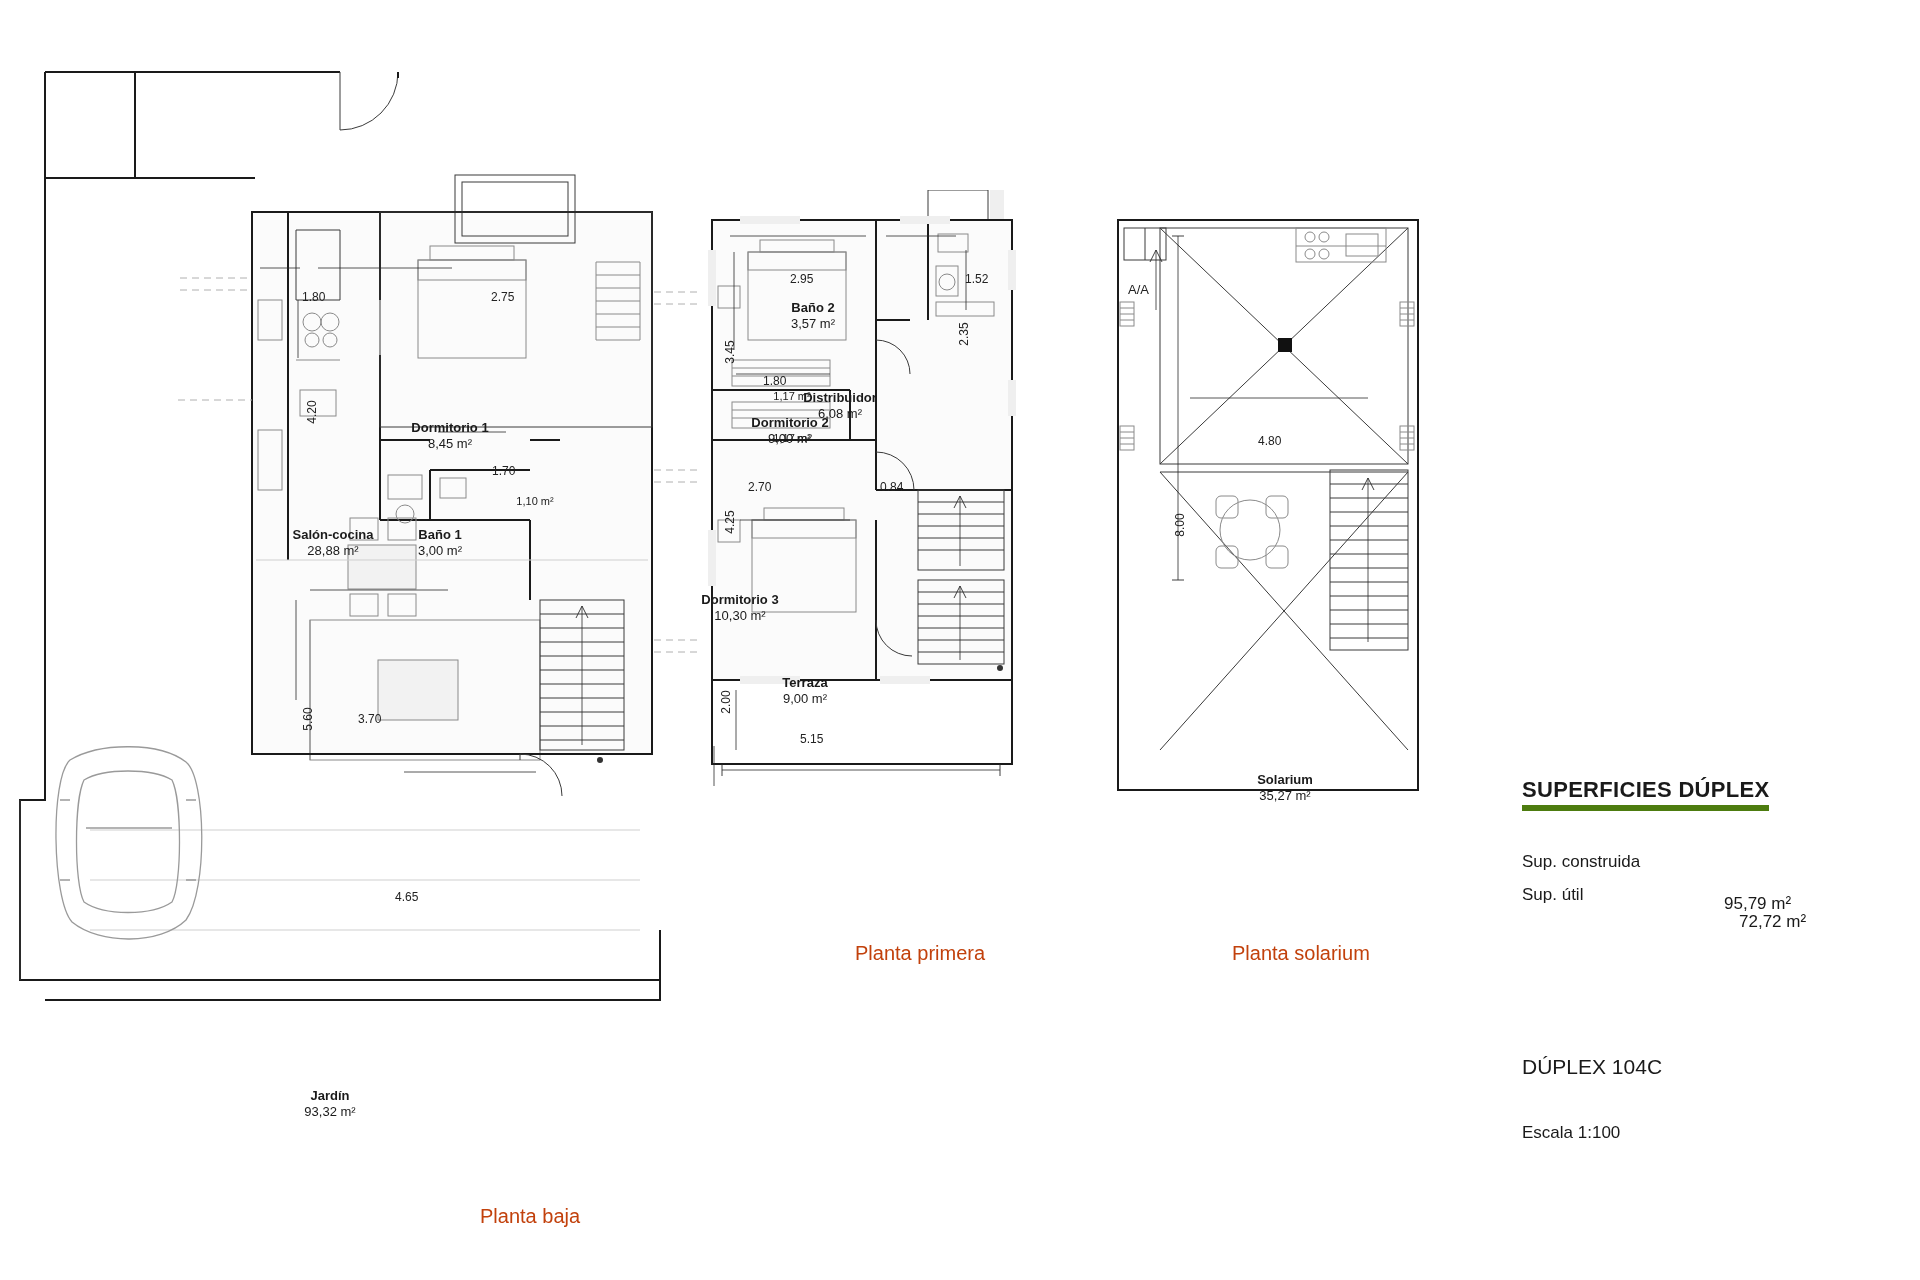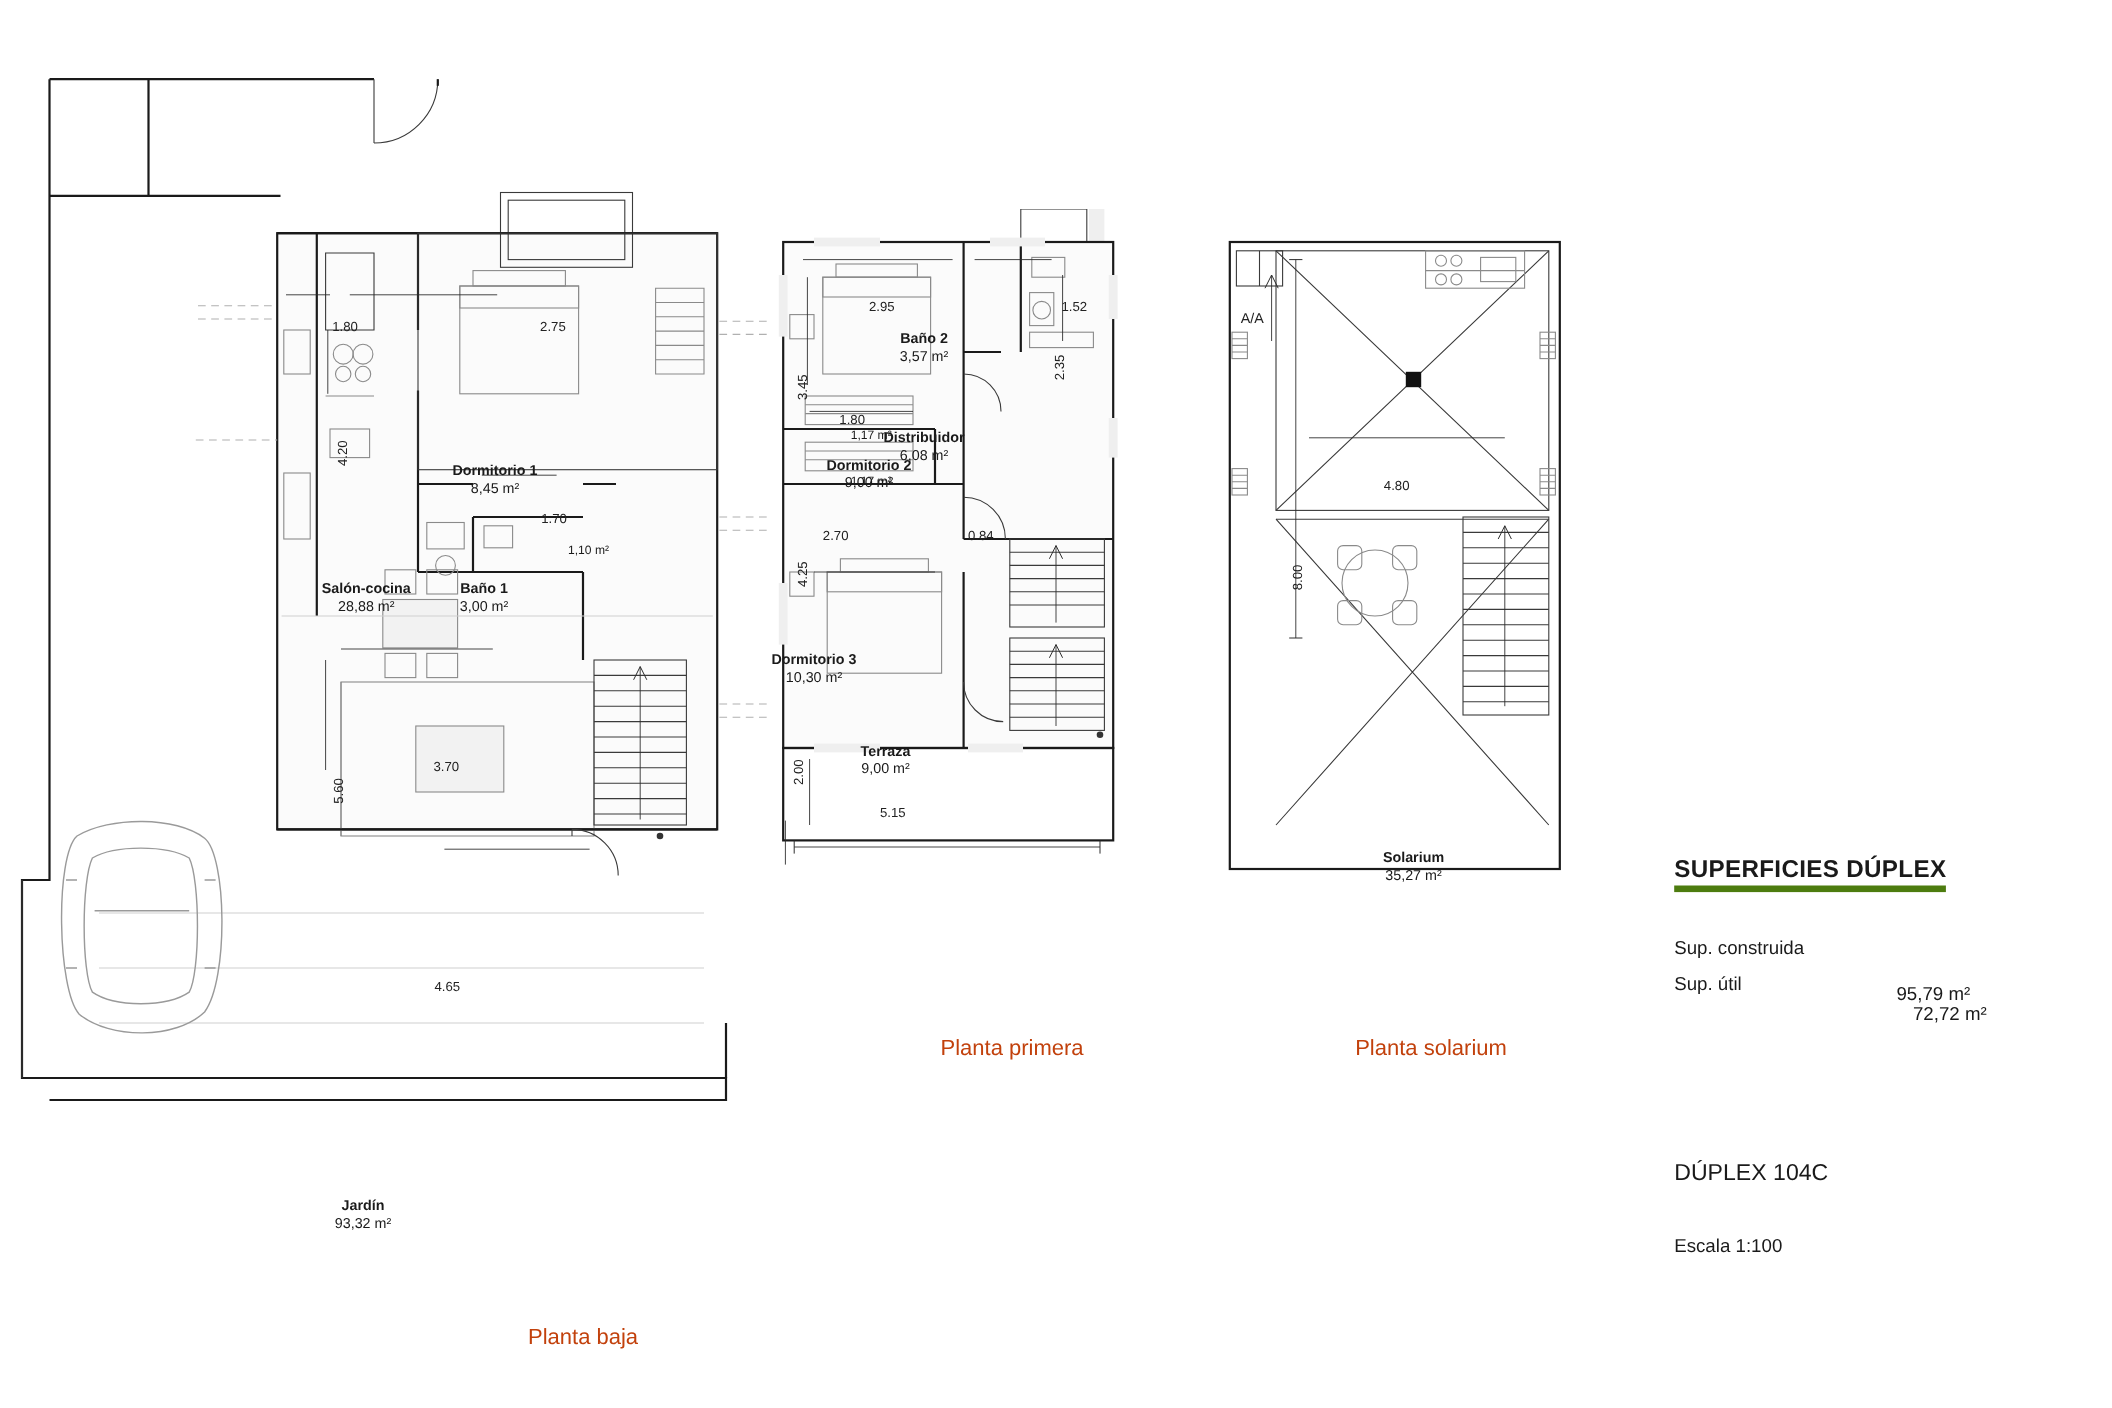--- a/index.html
+++ b/index.html
@@ -151,21 +151,21 @@
 </div>
 <div class="lbl" style="left:250px;top:1040px;width:160px;margin-top:48px;">
   <b>Jardín</b>
     <span class="area">93,32 m²</span>
 </div>
 
 <div class="dim" style="left:302px;top:290px;">1.80</div>
 <div class="dim" style="left:455px;top:290px;margin-left:36px;">2.75</div>
 <div class="dimv" style="left:300px;top:405px;">4.20</div>
 <div class="dim" style="left:492px;top:464px;">1.70</div>
-<div class="dim" style="left:358px;top:690px;margin-left:36px;">3.70</div>
+<div class="dim" style="left:358px;top:712px;">3.70</div>
 <div class="dimv" style="left:296px;top:712px;">5.60</div>
 <div class="dim" style="left:395px;top:890px;">4.65</div>
 
 <div class="planttl" style="left:480px;top:1205px;">Planta baja</div>
 
 <div class="plan" style="left:700px;top:190px;width:400px;height:740px;">
 <svg width="400" height="740" viewBox="0 0 400 740">
 
   <rect class="wallthin" x="228" y="0" width="60" height="38"></rect>
   <rect class="grey" x="290" y="0" width="14" height="74"></rect>
@@ -238,21 +238,21 @@
   <path class="dimline" d="M22,580 L300,580"></path>
   <path class="tick" d="M22,574 L22,586 M300,574 L300,586"></path>
   <path class="dimline" d="M14,556 L14,596"></path>
 </svg>
 </div>
 
 <div class="lbl" style="left:680px;top:415px;width:220px;">
   <b>Dormitorio 2</b>
     <span class="area">9,00 m²</span>
 </div>
-<div class="lbl" style="left:735px;top:300px;width:130px;padding-left:40px;">
+<div class="lbl" style="left:708px;top:300px;width:130px;padding-left:40px;">
   <b>Baño 2</b>
     <span class="area">3,57 m²</span>
 </div>
 <div class="lbl" style="left:745px;top:390px;width:190px;">
   <b>Distribuidor</b>
     <span class="area">6,08 m²</span>
 </div>
 <div class="lbl" style="left:630px;top:592px;width:220px;">
   <b>Dormitorio 3</b>
     <span class="area">10,30 m²</span>

